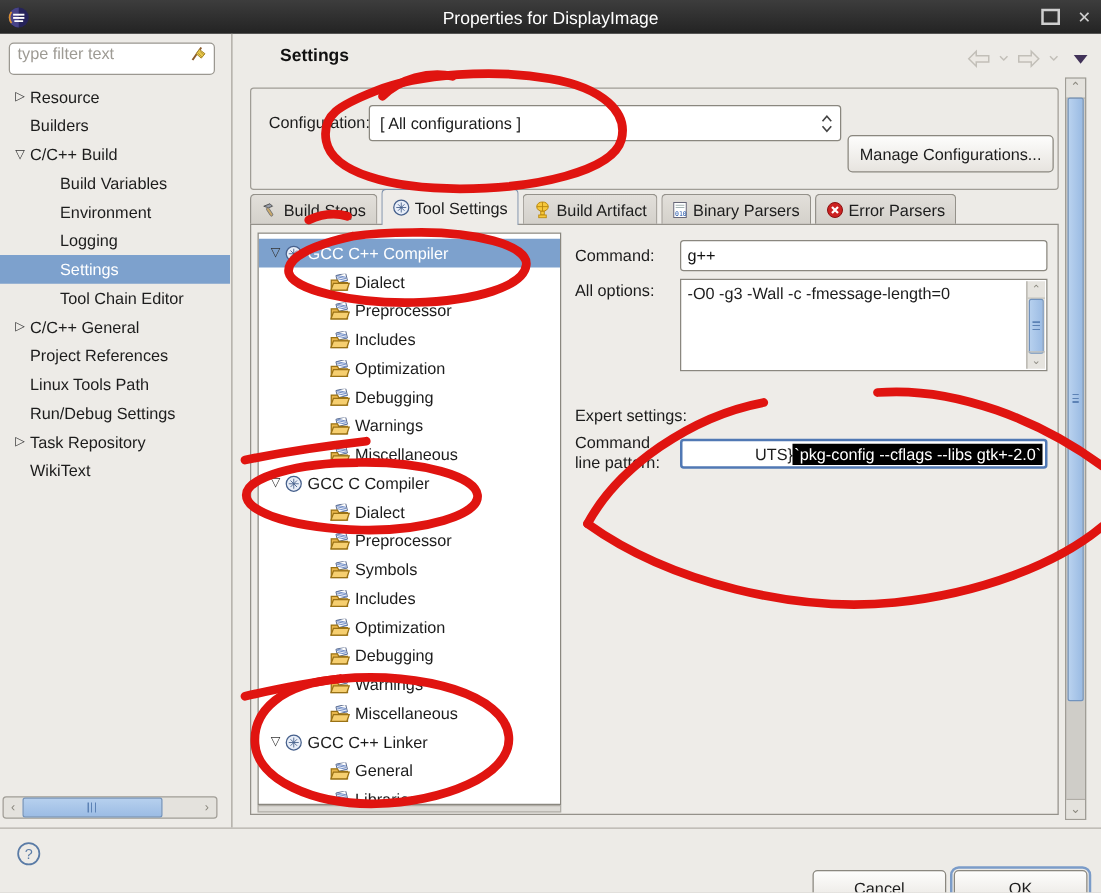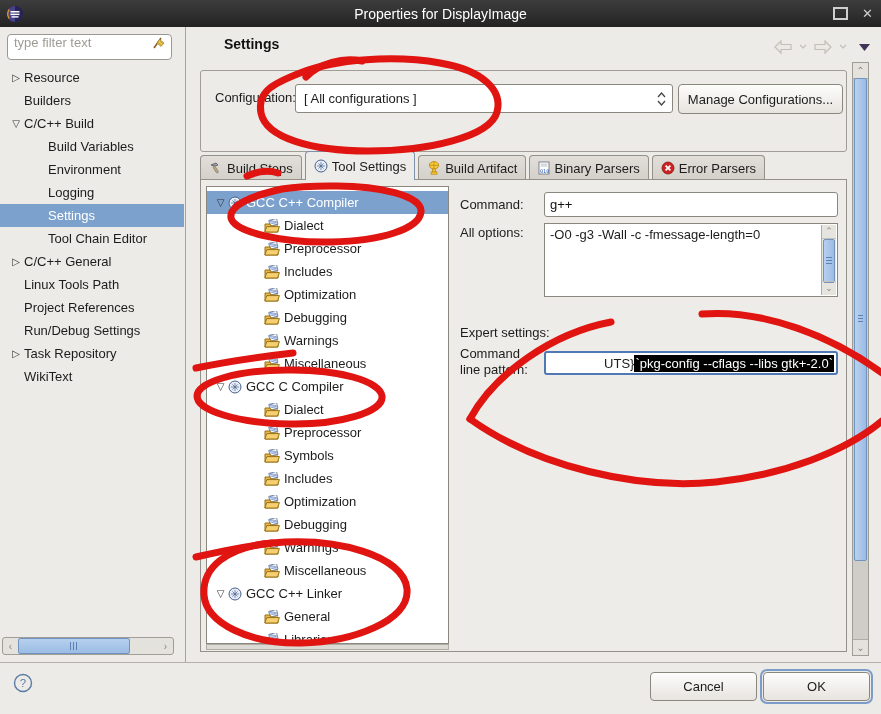--- a/index.html
+++ b/index.html
@@ -44,21 +44,21 @@
   
   .config-group{position:absolute;left:200px;top:70px;width:645px;height:80px;
     border:1px solid #a09d96;border-radius:3px;}
   .cfg-label{position:absolute;left:14px;top:19px;}
   .combo{position:absolute;left:94px;top:13px;width:376px;height:27px;background:#fff;
     border:1px solid #8a877f;border-radius:3px;display:flex;align-items:center;}
   .combo .val{flex:1;padding-left:8px;}
   .combo .spin{width:22px;display:flex;justify-content:center;}
   .btn{background:linear-gradient(#fdfdfc,#e7e4df);border:1px solid #8a877f;border-radius:4px;
     font:13px "Liberation Sans","DejaVu Sans",sans-serif;color:#1c1c1c;
-    display:flex;align-items:center;justify-content:center;cursor:default;}
+    display:flex;align-items:center;justify-content:center;cursor:default;margin-top:24px;}
   .manage-btn{position:absolute;left:477px;top:13px;width:163px;height:28px;}
   
   .tabs{position:absolute;left:200px;top:152px;height:28px;display:flex;align-items:flex-end;}
   .tab{height:24px;background:linear-gradient(#e2dfda,#d3d0ca);border:1px solid #94918a;
     border-bottom:none;border-radius:4px 4px 0 0;display:flex;align-items:center;
     padding:0 8px;margin-right:3px;gap:4px;}
   .tab.active{height:28px;background:#eeece8;border-color:#7d90ab;position:relative;z-index:3;}
   .tab .ic{flex:0 0 auto;}
   
   .tab-panel{position:absolute;left:200px;top:179px;width:645px;height:471px;
@@ -189,25 +189,25 @@
         </div>
       <div class="sb-row lvl1">
           <span>Tool Chain Editor</span>
         </div>
       <div class="sb-row lvl0">
           <span class="exp">▷</span>
           <span>C/C++ General</span>
         </div>
       <div class="sb-row lvl0">
           <span class="exp"></span>
+          <span>Project References</span>
+        </div>
+      <div class="sb-row lvl0">
+          <span class="exp"></span>
           <span>Linux Tools Path</span>
-        </div>
-      <div class="sb-row lvl0">
-          <span class="exp"></span>
-          <span>Project References</span>
         </div>
       <div class="sb-row lvl0">
           <span class="exp"></span>
           <span>Run/Debug Settings</span>
         </div>
       <div class="sb-row lvl0">
           <span class="exp">▷</span>
           <span>Task Repository</span>
         </div>
       <div class="sb-row lvl0">

